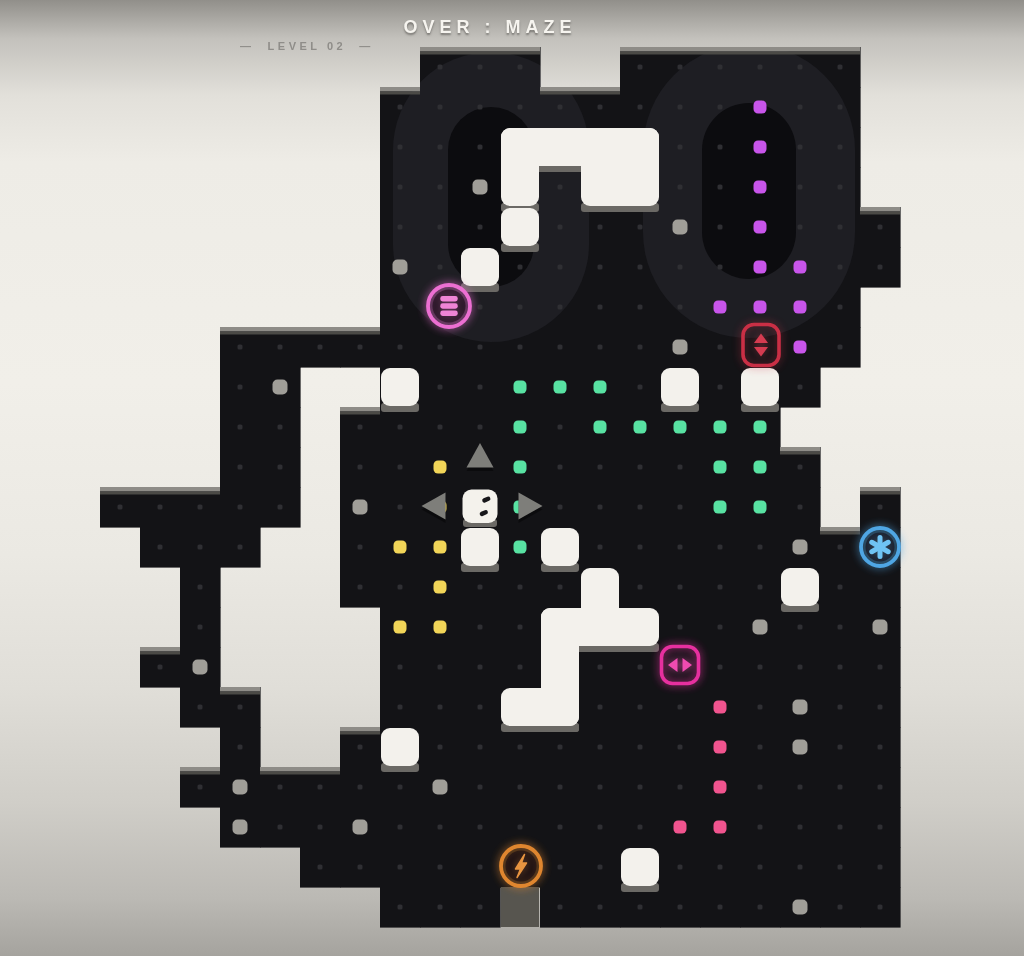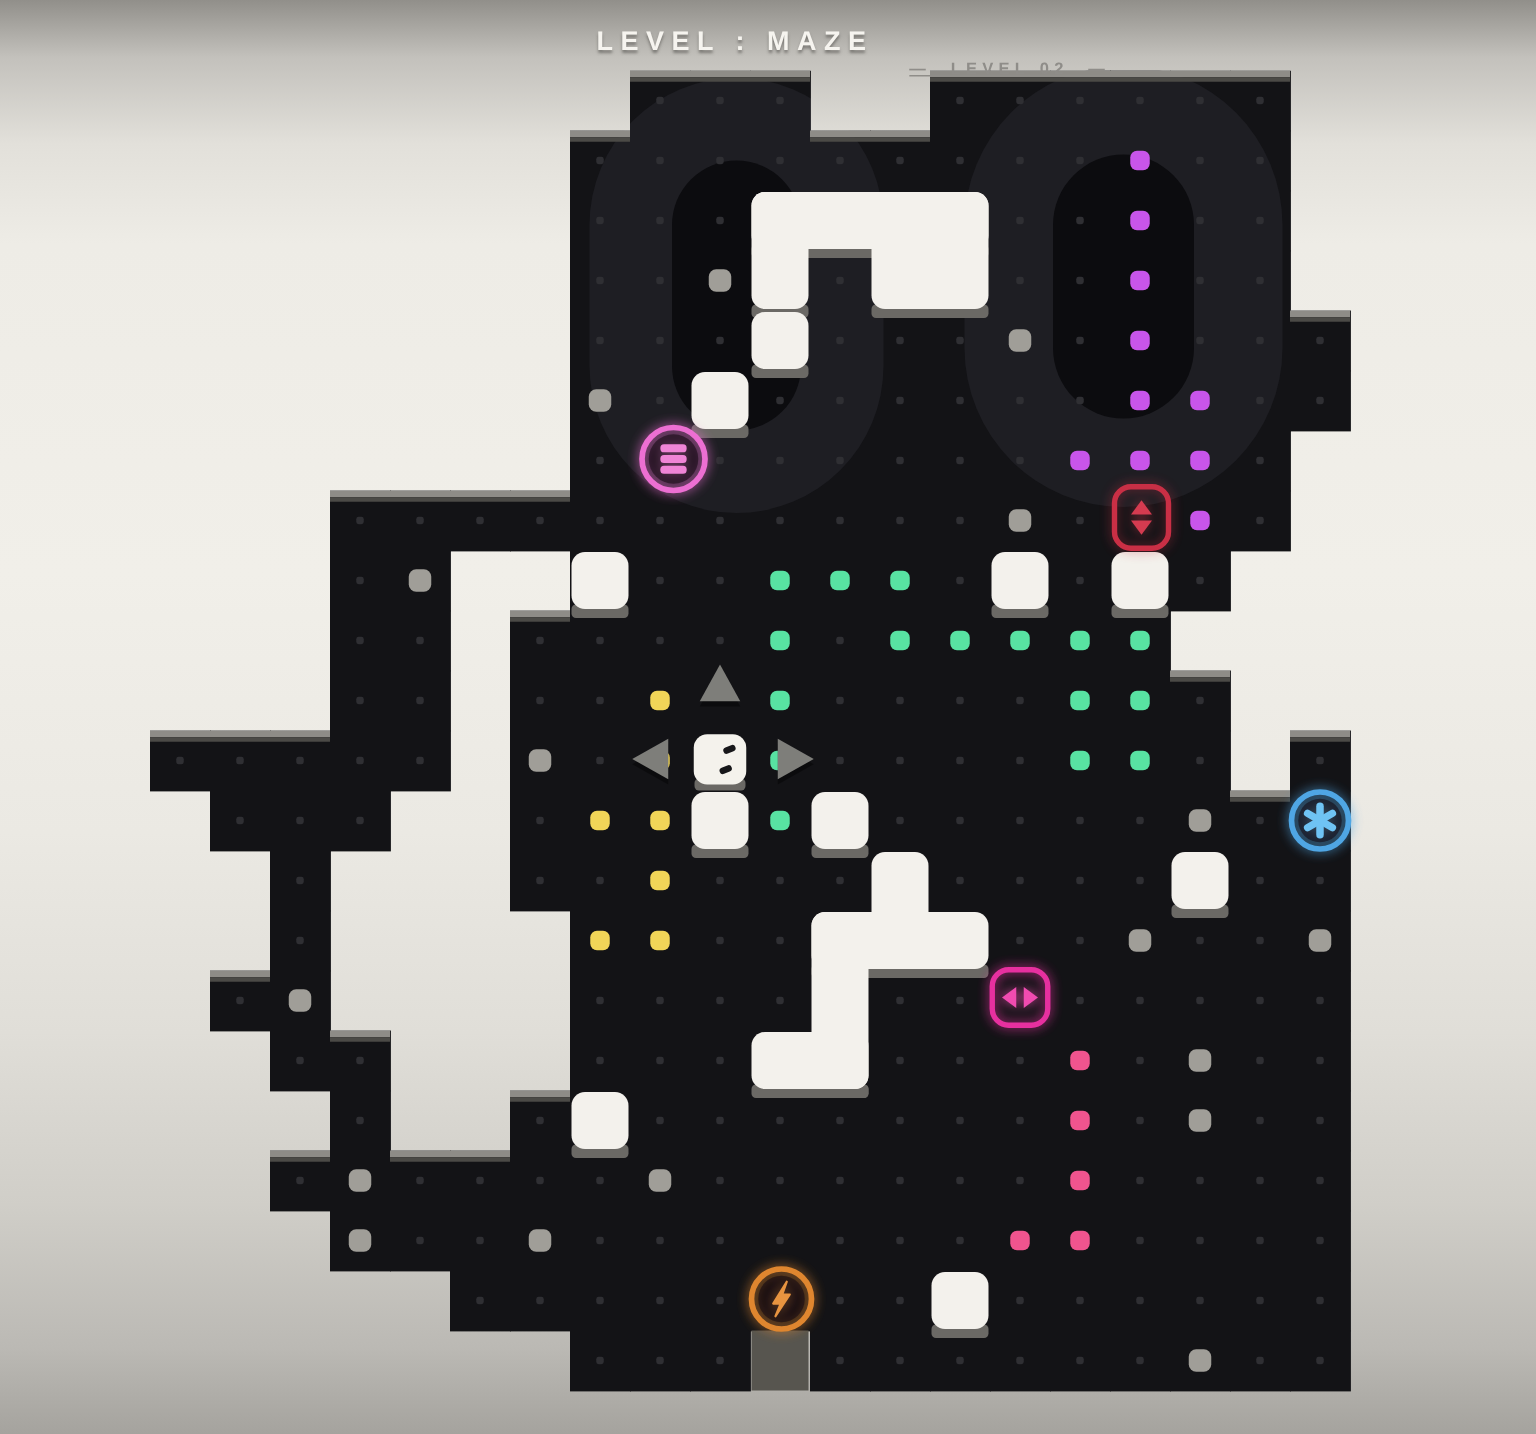--- a/index.html
+++ b/index.html
@@ -11,23 +11,23 @@
       #f1efe9 40%, #ebe9e3 58%, #e0ded8 72%, #d0cec8 84%,
       #bbb9b4 94%, #a5a39e 100%);
   }
   #maze-container{position:absolute;left:0;top:0;width:1024px;height:956px;}
   .title{
     position:absolute;left:240px;top:17px;width:500px;text-align:center;
     font-size:18px;font-weight:800;letter-spacing:5px;color:#f6f4ef;
     text-shadow:0 2px 2px rgba(70,68,64,0.55);z-index:5;white-space:pre;
   }
   .subtitle{
-    position:absolute;left:240px;top:40px;width:500px;text-align:right;
+    position:absolute;left:240px;top:40px;width:500px;text-align:left;
     font-size:11px;font-weight:700;letter-spacing:3.5px;color:#8f8d89;
-    z-index:5;white-space:pre;text-decoration:underline;
+    z-index:5;white-space:pre;
   }
 </style>
 </head>
 <body>
 
 <div id="scene">
   <div id="maze-container"><svg width="1024" height="956" viewBox="0 0 1024 956" xmlns="http://www.w3.org/2000/svg">
         <defs>
           <clipPath id="floorClip">
             <rect x="420" y="47" width="40.6" height="40.6"></rect>
@@ -846,15 +846,15 @@
           <g filter="url(#glow)" opacity="0.85">
             <circle cx="521" cy="866" r="15.5" fill="rgba(18,8,16,0.55)"></circle>
             <circle cx="521" cy="866" r="20" fill="none" stroke="#df862f" stroke-width="3.8"></circle>
             <path d="M 524.5,854.5 L 515.5,869 L 520.5,869 L 517,877.5 L 526.5,863 L 521.5,863 Z" fill="#e89440" stroke="#e89440" stroke-width="1.5" stroke-linejoin="round"></path>
           </g>
           <circle cx="521" cy="866" r="15.5" fill="rgba(18,8,16,0.55)"></circle>
           <circle cx="521" cy="866" r="20" fill="none" stroke="#df862f" stroke-width="3.8"></circle>
           <path d="M 524.5,854.5 L 515.5,869 L 520.5,869 L 517,877.5 L 526.5,863 L 521.5,863 Z" fill="#e89440" stroke="#e89440" stroke-width="1.5" stroke-linejoin="round"></path>
         </g>
       </svg></div>
-  <div class="title">LEVEL : MAZE</div>
+  <div class="title">OVER : MAZE</div>
   <div class="subtitle">—  LEVEL 02  —</div>
 </div>
 
 </body></html>

